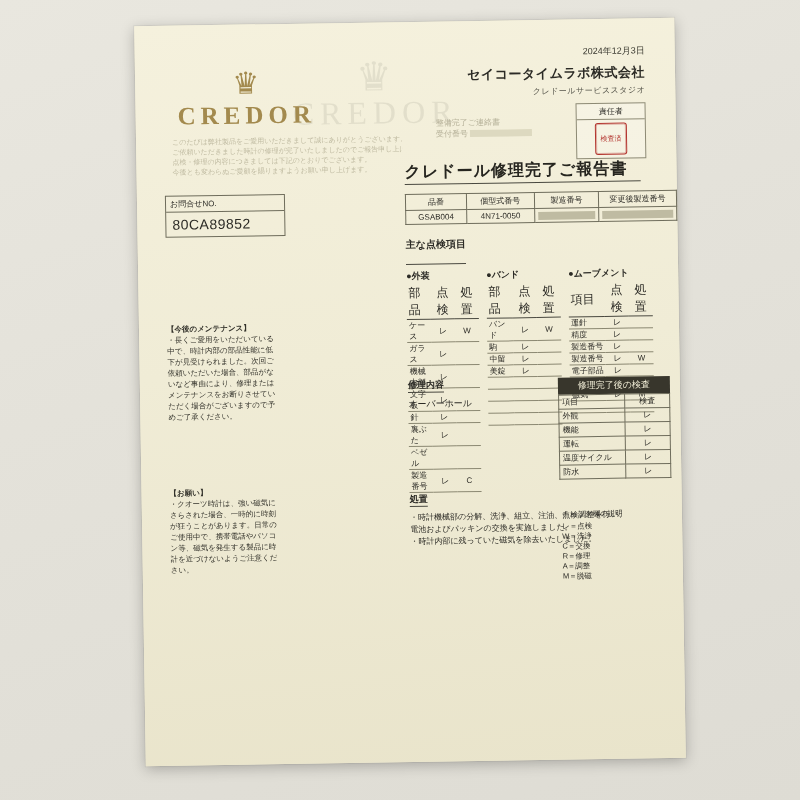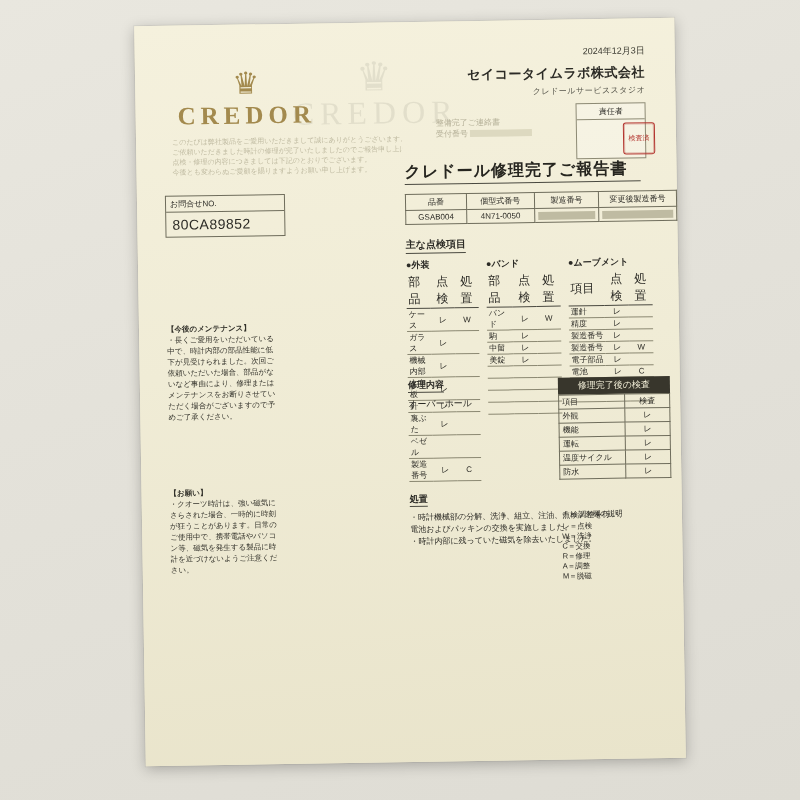--- a/index.html
+++ b/index.html
@@ -57,21 +57,20 @@
     position:absolute;right:30px;top:84px;width:68px;border:1px solid #8d8a74;background:rgba(255,255,255,.25);
   }
   .respbox .lbl{font-size:8px;text-align:center;border-bottom:1px solid #8d8a74;padding:2px 0;}
   .respbox .stampwrap{height:38px;position:relative;}
   .stamp{
     position:absolute;left:50%;top:50%;transform:translate(-50%,-50%);
     width:30px;height:30px;border:1.5px solid #b3342e;border-radius:3px;
     color:#b3342e;font-size:7px;line-height:8px;display:flex;align-items:center;justify-content:center;
     text-align:center;font-family:"Liberation Serif",serif;
     box-shadow:inset 0 0 0 1px rgba(179,52,46,.35);
-    margin-left:28px;
   }
 
   
   .ghost2{position:absolute;left:300px;top:96px;width:180px;font-size:8px;line-height:11px;color:#b5b098;}
   .ghost2 .bar{display:inline-block;height:7px;width:62px;background:#ddd9c0;vertical-align:middle;}
 
   
   .title{
     position:absolute;left:268px;top:140px;font-size:16px;font-weight:bold;letter-spacing:1px;color:#26251f;
   }
@@ -84,21 +83,21 @@
 
   
   table.grid{border-collapse:collapse;}
   table.grid td,table.grid th{border:1px solid #6f6d5c;font-size:8px;padding:2px 3px;font-weight:normal;}
   .prod{position:absolute;left:268px;top:172px;}
   .prod td,.prod th{text-align:center;}
   .prod .redact{display:block;height:8px;background:#bfbba2;}
 
   
   .sec-title{font-size:10px;font-weight:bold;}
-  .underline{border-bottom:1px solid #4a4940;display:inline-block;padding-bottom:1px;}
+  .underline{border-bottom:1px solid #4a4940;display:inline-block;padding-bottom:12px;}
 
   .checks{position:absolute;left:268px;top:216px;width:240px;}
   .grp-head{font-size:9px;font-weight:bold;margin:0 0 2px 0;}
   .ctab{border-collapse:collapse;width:100%;}
   .ctab td{border-bottom:1px solid #8b8872;font-size:8px;height:11px;padding:0 2px;}
   .ctab td.h{border-bottom:1px solid #4a4940;font-size:12px;}
   .ctab td.c{text-align:center;width:20px;}
   .cols{display:flex;gap:8px;}
   .col{flex:0 0 auto;}
   .col.w1{width:72px;}

